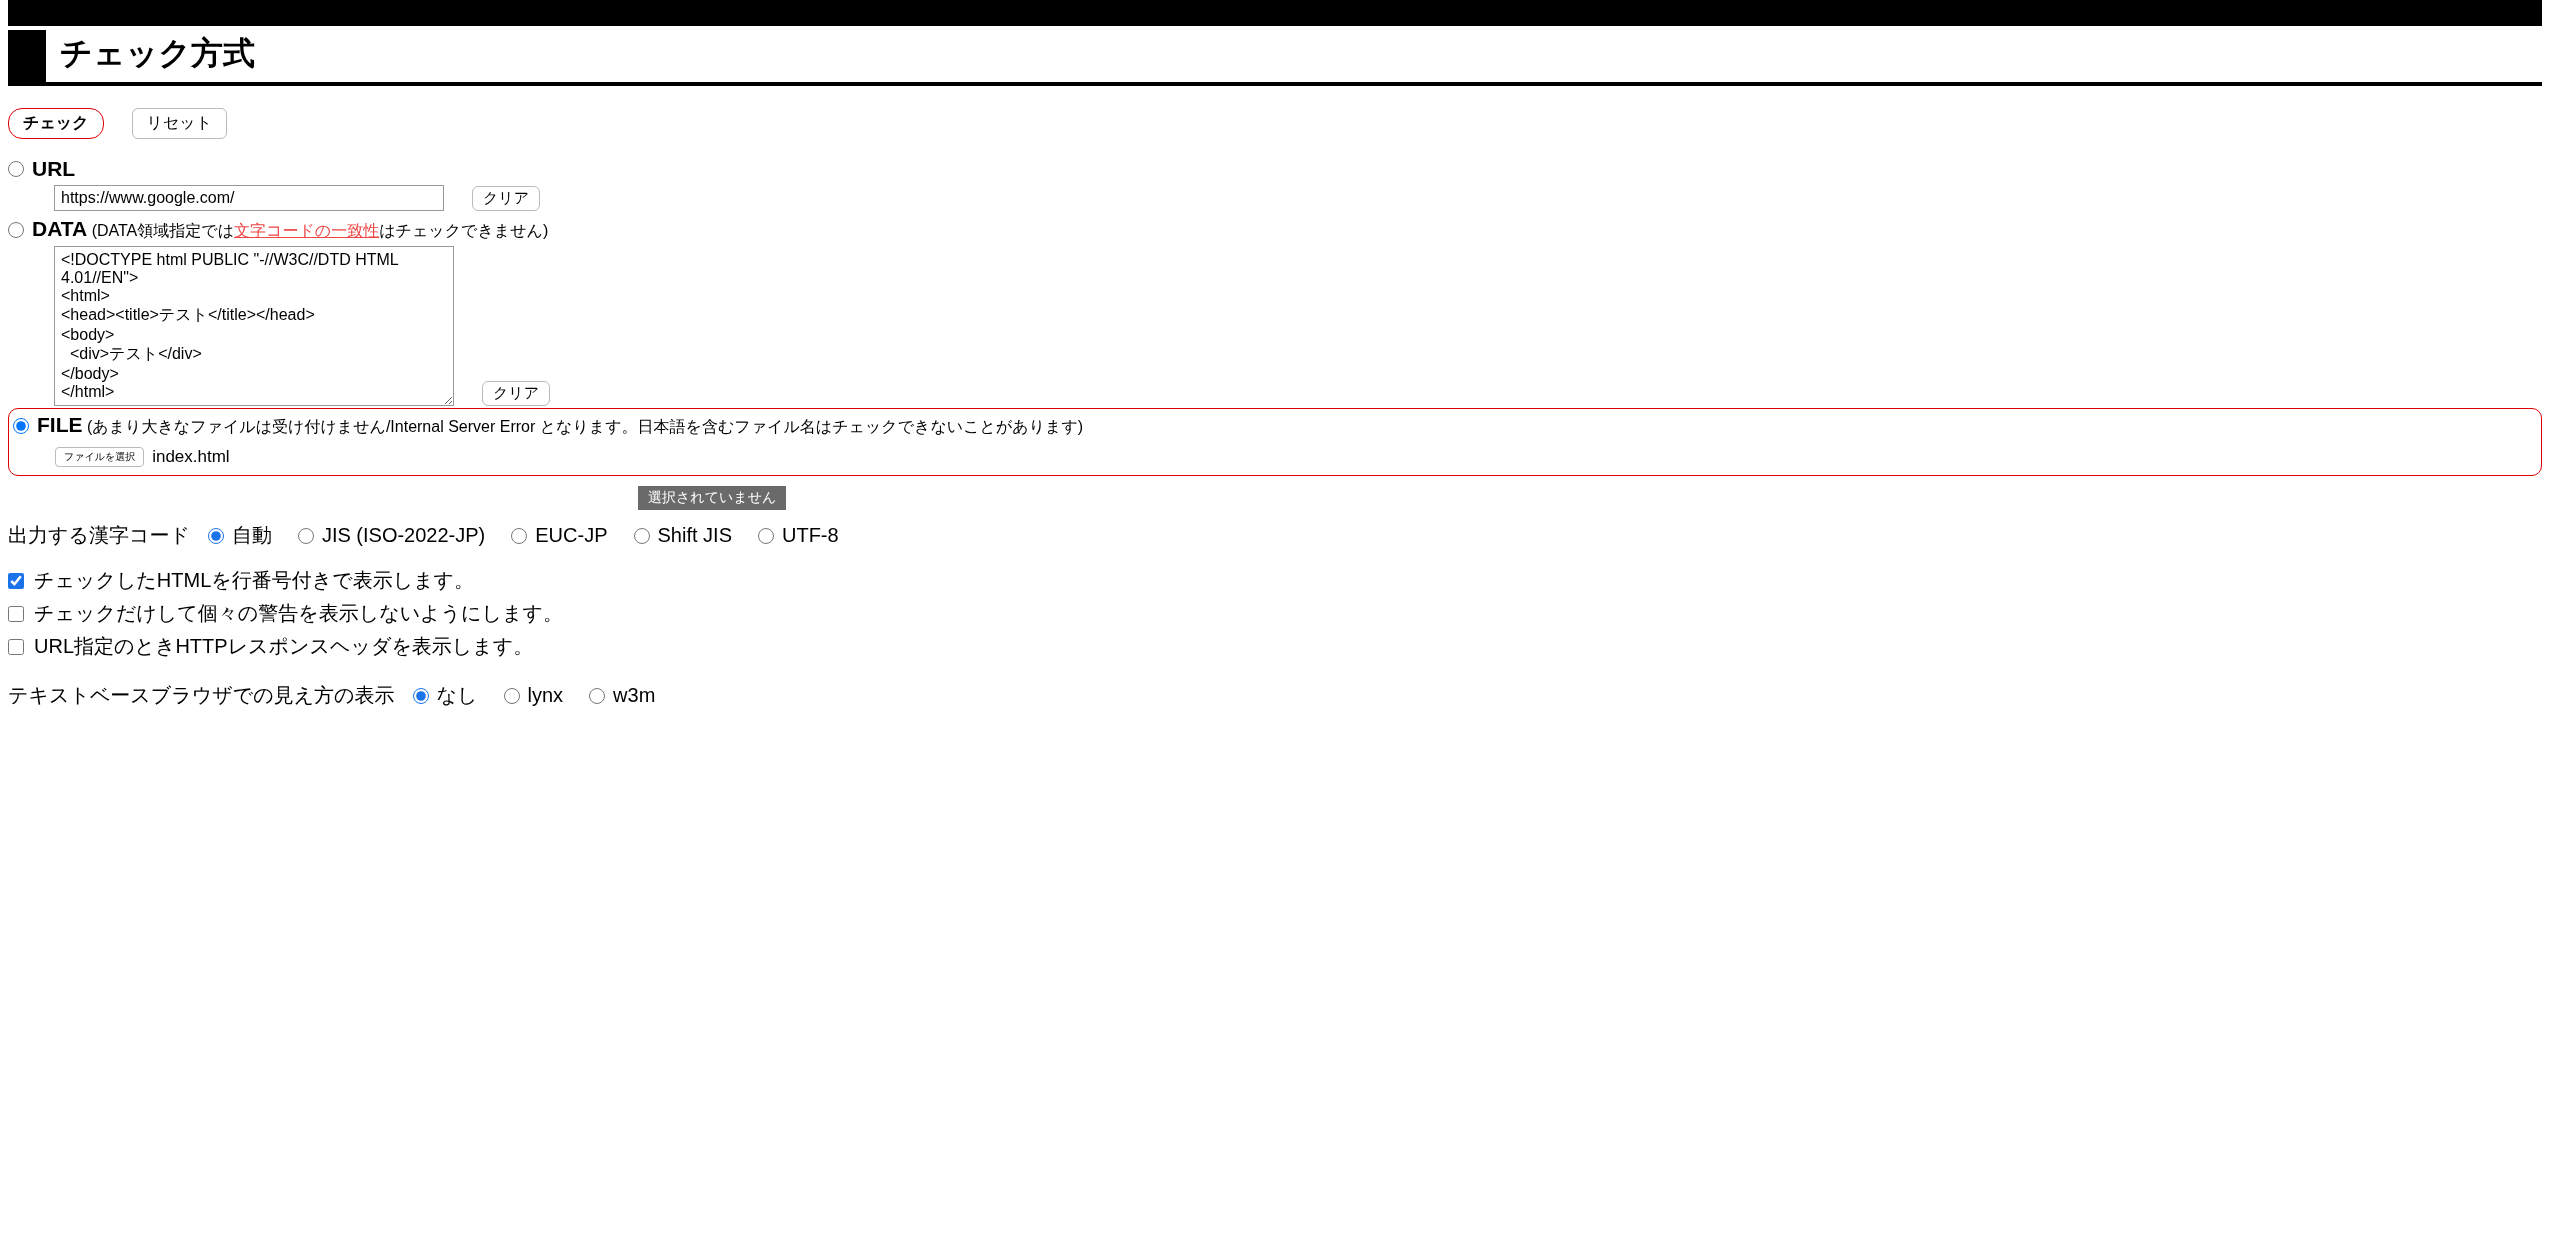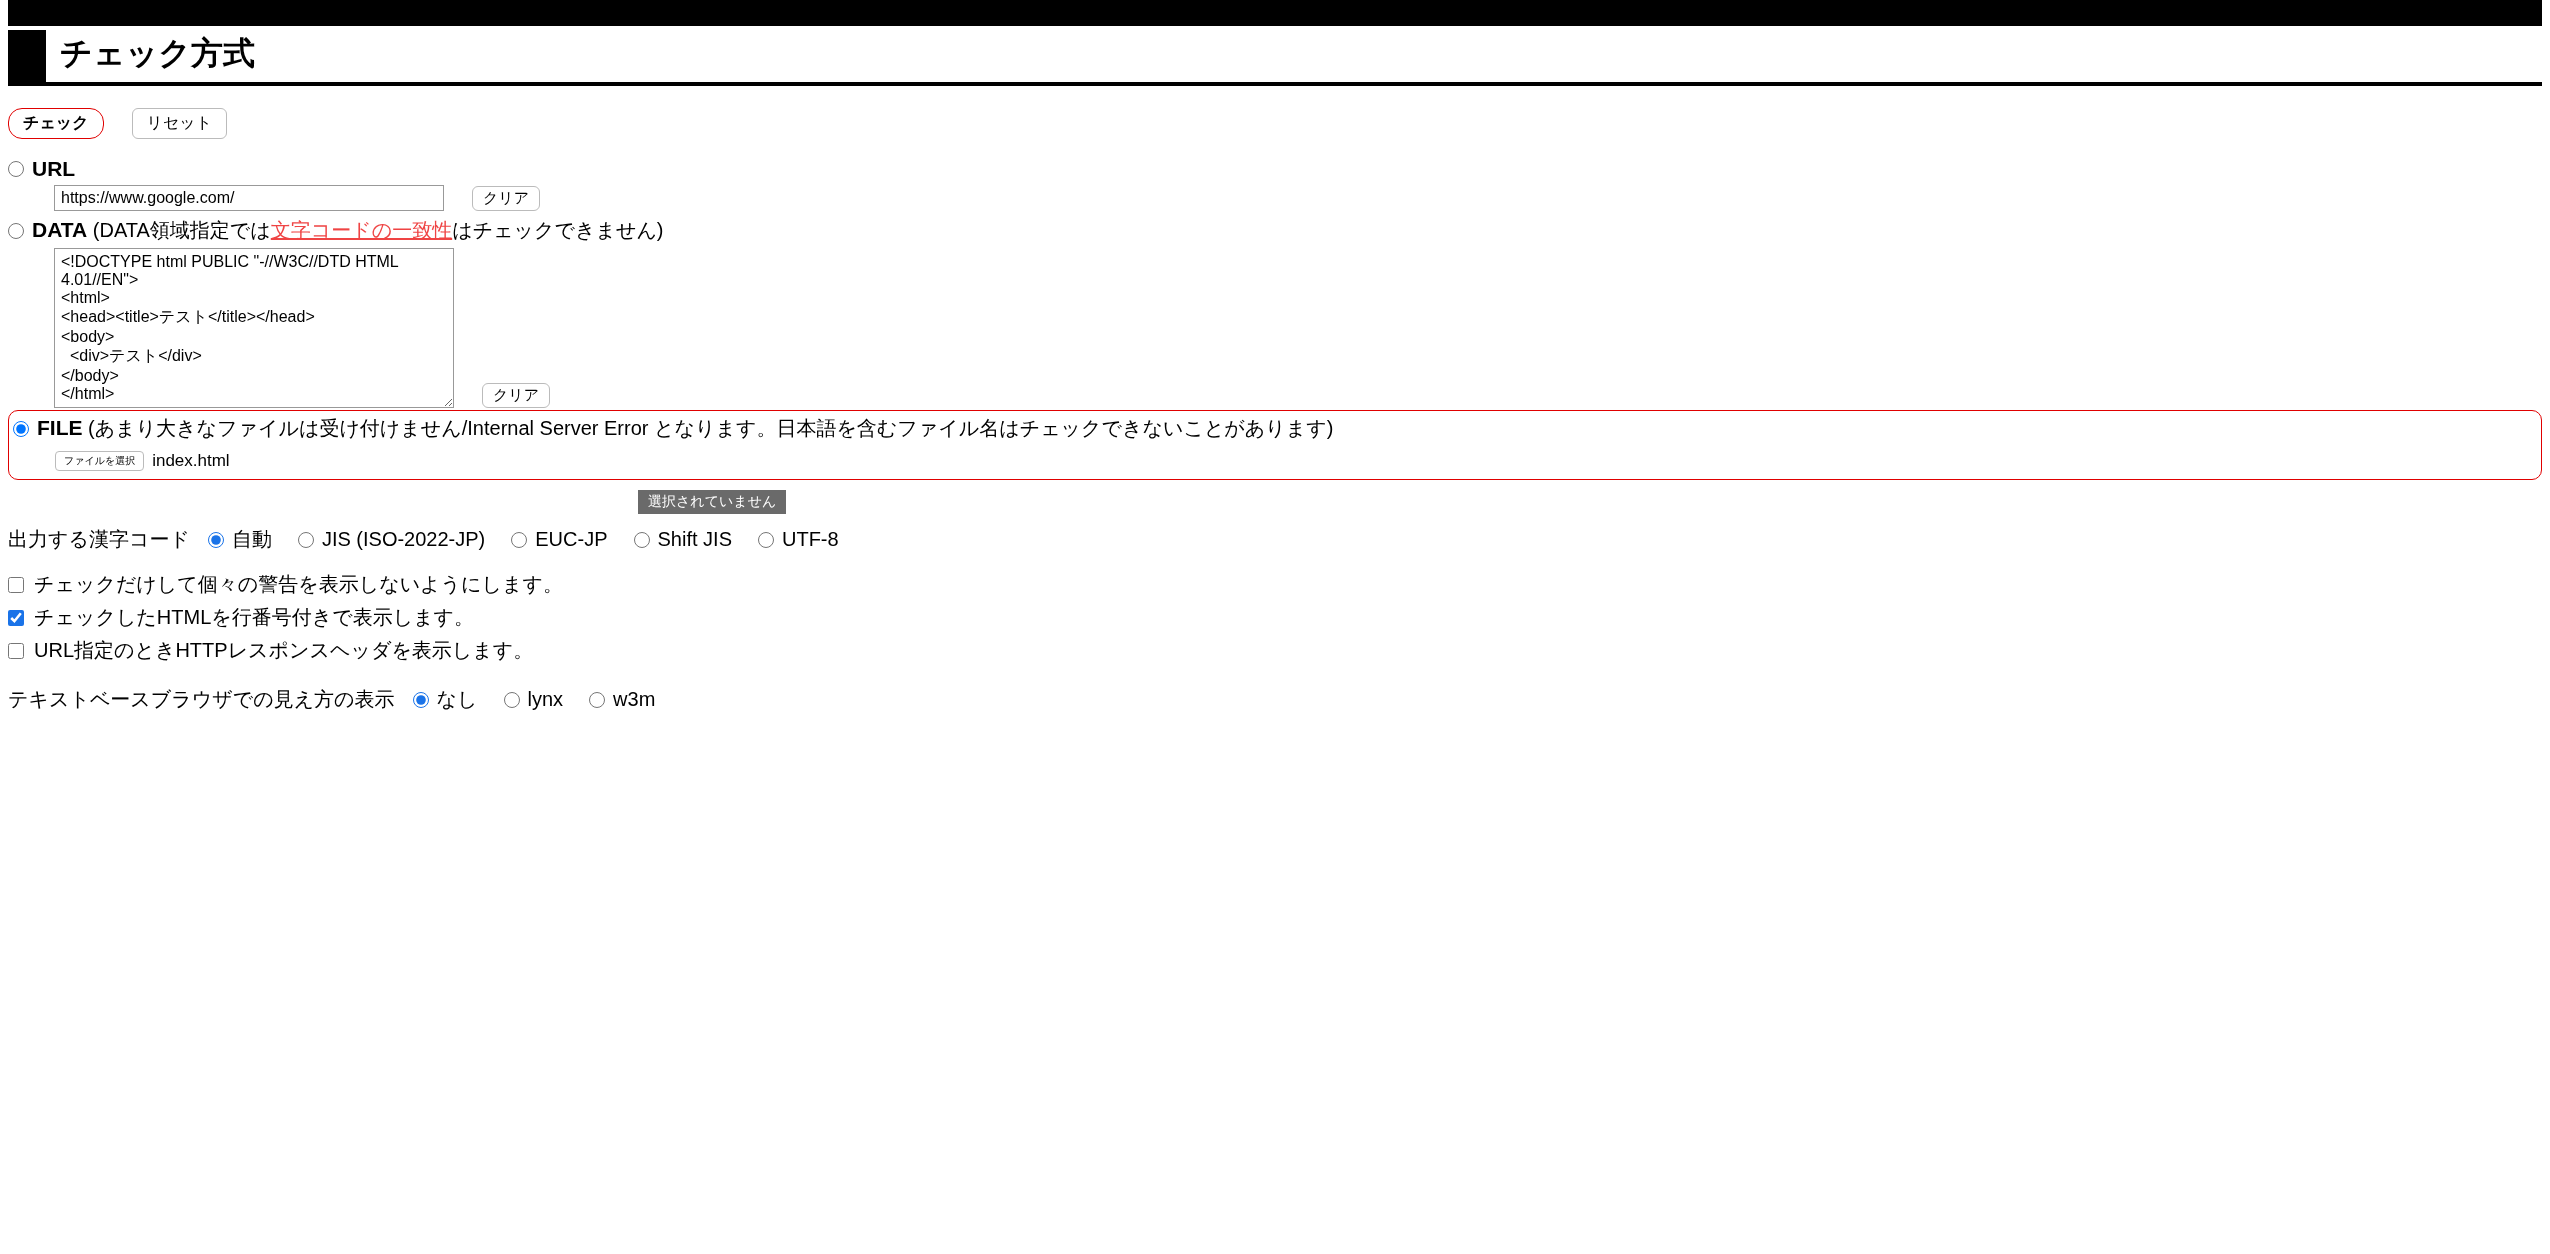--- a/index.html
+++ b/index.html
@@ -69,21 +69,21 @@
       align-items: center;
       gap: 4px;
       margin-bottom: 4px;
     }
     .radio-label {
       font-size: 21px;
       font-weight: bold;
     }
     .radio-sub {
       font-weight: normal;
-      font-size: 20px;
+      font-size: 16px;
     }
     input[type="radio"], input[type="checkbox"] {
       width: 16px;
       height: 16px;
       margin: 0 4px 0 0;
     }
     .indent {
       margin-left: 46px;
       margin-bottom: 6px;
       display: flex;
@@ -269,26 +269,26 @@
       </label>
     <label class="radio-opt">
         <input type="radio" name="charset" style="">
         <span>UTF-8</span>
       </label>
   </div>
 
   
   <div class="check-list">
     <div class="check-row">
+      <input type="checkbox" checked="" style="">
+      <span>チェックしたHTMLを行番号付きで表示します。</span>
+    </div>
+    <div class="check-row">
       <input type="checkbox" style="">
       <span>チェックだけして個々の警告を表示しないようにします。</span>
-    </div>
-    <div class="check-row">
-      <input type="checkbox" checked="" style="">
-      <span>チェックしたHTMLを行番号付きで表示します。</span>
     </div>
     <div class="check-row">
       <input type="checkbox" style="">
       <span>URL指定のときHTTPレスポンスヘッダを表示します。</span>
     </div>
   </div>
 
   
   <div class="option-group">
     <span class="option-label">テキストベースブラウザでの見え方の表示</span>

